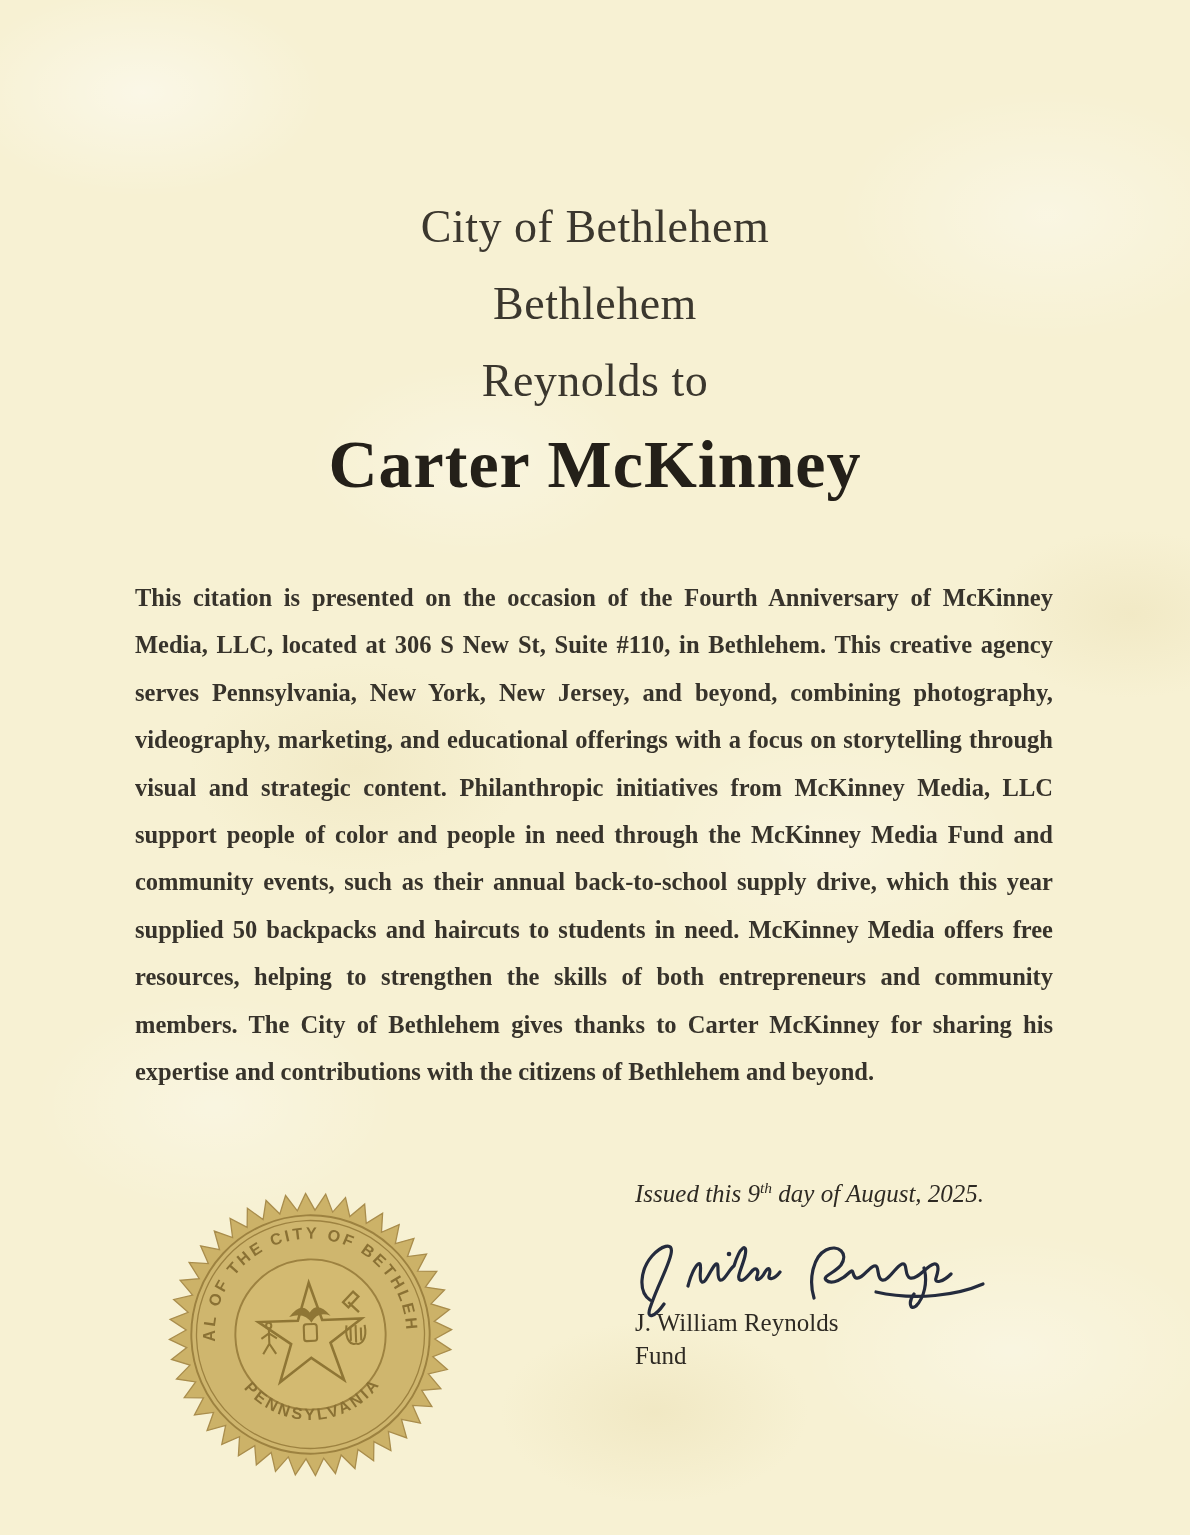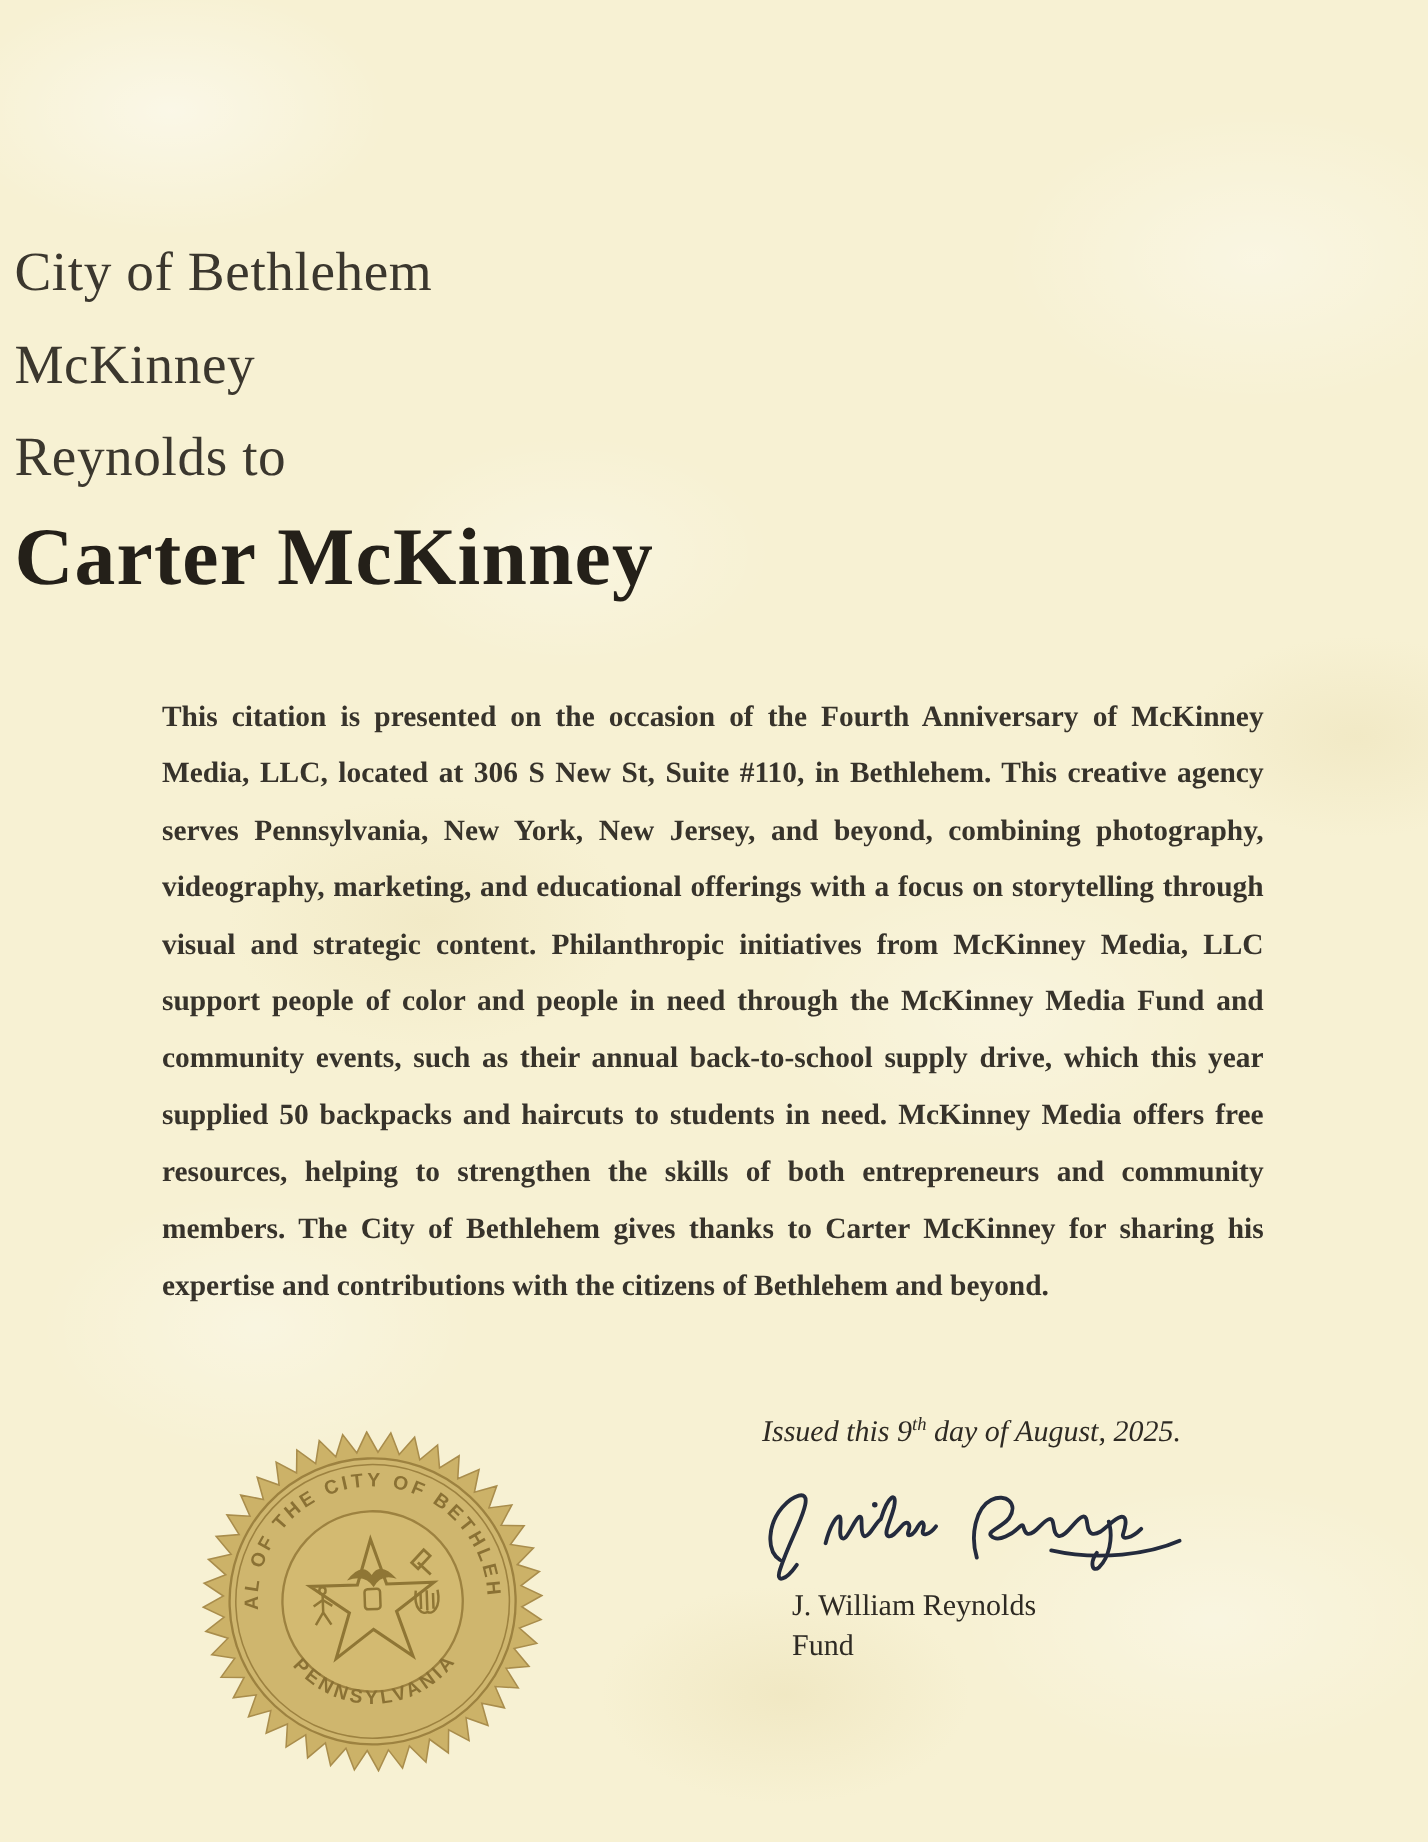--- a/index.html
+++ b/index.html
@@ -16,21 +16,21 @@
       radial-gradient(ellipse 240px 140px at 40% 30%, rgba(255,255,255,.28), transparent 70%),
       radial-gradient(ellipse 280px 170px at 70% 55%, rgba(255,255,255,.25), transparent 70%),
       radial-gradient(ellipse 260px 160px at 18% 72%, rgba(255,255,255,.3), transparent 70%),
       radial-gradient(ellipse 300px 170px at 85% 88%, rgba(255,255,255,.3), transparent 70%),
       radial-gradient(ellipse 220px 130px at 55% 92%, rgba(222,206,150,.25), transparent 70%),
       radial-gradient(ellipse 240px 150px at 30% 50%, rgba(222,206,150,.2), transparent 70%),
       radial-gradient(ellipse 200px 120px at 95% 40%, rgba(222,206,150,.22), transparent 70%);
   }
   .title-block{
     position:absolute;top:188px;left:0;right:0;
-    color:#3b372e;margin-left:12px;
+    text-align:center;color:#3b372e;
   }
   .title-line{font-size:46px;line-height:77px;letter-spacing:.5px;}
   .recipient{
     font-size:68px;font-weight:700;color:#242019;
     line-height:82px;margin-top:4px;letter-spacing:1px;
   }
   .body-text{
     position:absolute;top:574px;left:135px;width:918px;
     font-size:24.5px;line-height:47.4px;
     text-align:justify;color:#37332b;font-weight:bold;
@@ -41,41 +41,41 @@
   }
   .issuance sup{font-size:.62em;vertical-align:super;line-height:0;}
   .signature-svg{
     position:absolute;top:1222px;left:628px;width:380px;height:110px;
   }
   .signature-svg path{
     fill:none;stroke:#242b3d;stroke-width:3.2;
     stroke-linecap:round;stroke-linejoin:round;
   }
   .signer-block{
-    position:absolute;top:1306px;left:660px;
-    font-size:25px;line-height:33px;color:#2e2a23;margin-top:16px;
+    position:absolute;top:1306px;left:635px;
+    font-size:25px;line-height:33px;color:#2e2a23;
   }
   .seal-svg{
     position:absolute;top:1192px;left:168px;width:285px;height:285px;
     transform:rotate(-2deg);
   }
   .seal-arc-text{
     font-family:"Liberation Sans", sans-serif;
     font-size:12.5px;font-weight:bold;letter-spacing:2.2px;
     fill:#8a7134;
   }
 </style>
 </head>
 <body>
 
 <div class="page">
 
   <div class="title-block">
     <div class="title-line">City of Bethlehem</div>
-    <div class="title-line">McKinney</div>
+    <div class="title-line">Bethlehem</div>
     <div class="title-line">Reynolds to</div>
     <div class="recipient">Carter McKinney</div>
   </div>
 
   <div class="body-text">This citation is presented on the occasion of the Fourth Anniversary of McKinney Media, LLC, located at 306 S New St, Suite #110, in Bethlehem.  This creative agency serves Pennsylvania, New York, New Jersey, and beyond, combining photography, videography, marketing, and educational offerings with a focus on storytelling through visual and strategic content. Philanthropic initiatives from McKinney Media, LLC support people of color and people in need through the McKinney Media Fund and community events, such as their annual back-to-school supply drive, which this year supplied 50 backpacks and haircuts to students in need. McKinney Media offers free resources, helping to strengthen the skills of both entrepreneurs and community members. The City of Bethlehem gives thanks to Carter McKinney for sharing his expertise and contributions with the citizens of Bethlehem and beyond.</div>
 
   <div class="issuance"><span>Issued this 9</span><sup>th</sup><span> day of August, 2025.</span></div>
 
   <svg class="signature-svg" viewBox="0 0 380 110" aria-hidden="true">
 

